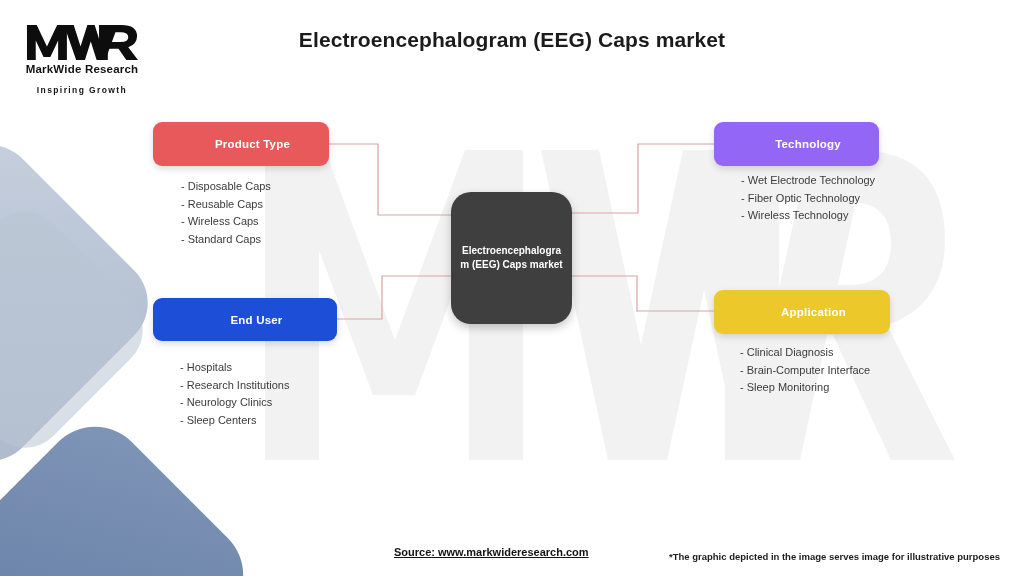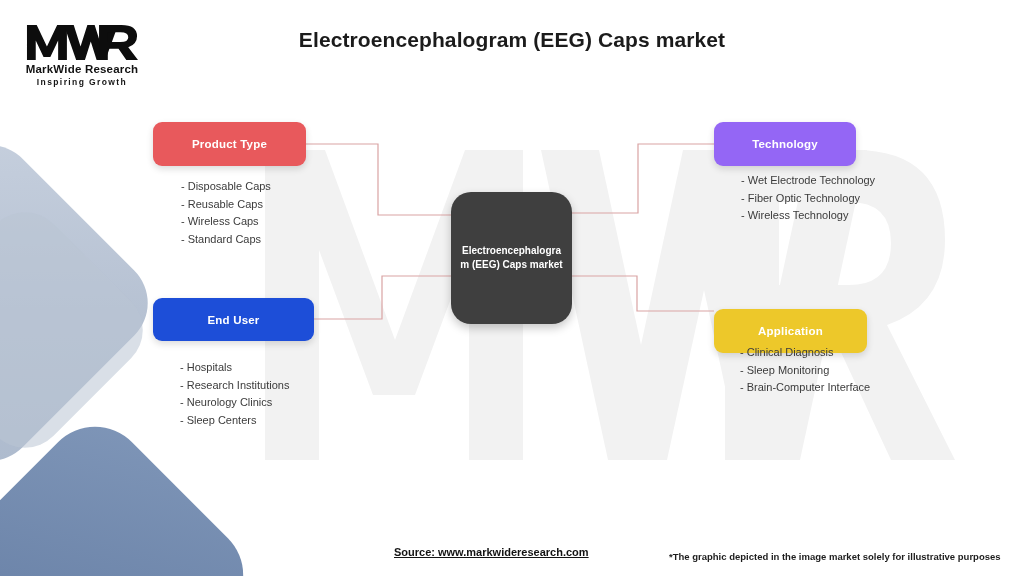--- a/index.html
+++ b/index.html
@@ -82,21 +82,21 @@
     text-align: center;
     margin-top: 1px;
     width: 128px;
   }
   .logo-tag {
     font-size: 8.5px;
     font-weight: bold;
     color: #151515;
     letter-spacing: 1.4px;
     text-align: center;
-    margin-top: 2px;
+    margin-top: 10px;
     width: 128px;
   }
 
   
   .title {
     position: absolute;
     left: 0;
     top: 28px;
     width: 1024px;
     text-align: center;
@@ -115,26 +115,27 @@
     position: absolute;
     border-radius: 9px;
     display: flex;
     align-items: center;
     justify-content: center;
     color: #ffffff;
     font-size: 11.5px;
     font-weight: bold;
     letter-spacing: .2px;
     box-shadow: 0 3px 7px rgba(0,0,0,.14);
+    padding-left: 23px;
   }
 
   #node-product  { left: 153px; top: 122px; width: 153px; height: 44px; background: #e8595c; }
   #node-technology { left: 714px; top: 122px; width: 142px; height: 44px; background: #9466f5; }
   #node-enduser  { left: 153px; top: 298px; width: 161px; height: 43px; background: #1d4ed8; }
-  #node-application { left: 714px; top: 290px; width: 153px; height: 44px; background: #edc82a; margin-top: 19px; }
+  #node-application { left: 714px; top: 290px; width: 153px; height: 44px; background: #edc82a; }
 
   .center-node {
     position: absolute;
     left: 451px;
     top: 192px;
     width: 121px;
     height: 132px;
     background: #3f3f3f;
     border-radius: 20px;
     display: flex;
@@ -258,24 +259,24 @@
     <div>- Research Institutions</div>
     <div>- Neurology Clinics</div>
     <div>- Sleep Centers</div>
   </div>
 
   <div class="node" id="node-application">
     <span>Application</span>
   </div>
   <div class="items" id="items-application">
     <div>- Clinical Diagnosis</div>
+    <div>- Brain-Computer Interface</div>
     <div>- Sleep Monitoring</div>
-    <div>- Brain-Computer Interface</div>
   </div>
 
   <div class="center-node">
     <div class="center-node-label">Electroencephalogram (EEG) Caps market</div>
   </div>
 
   <div class="source">Source: www.markwideresearch.com</div>
-  <div class="disclaimer">*The graphic depicted in the image market solely for illustrative purposes</div>
+  <div class="disclaimer">*The graphic depicted in the image serves image for illustrative purposes</div>
 
 </div>
 
 </body></html>

